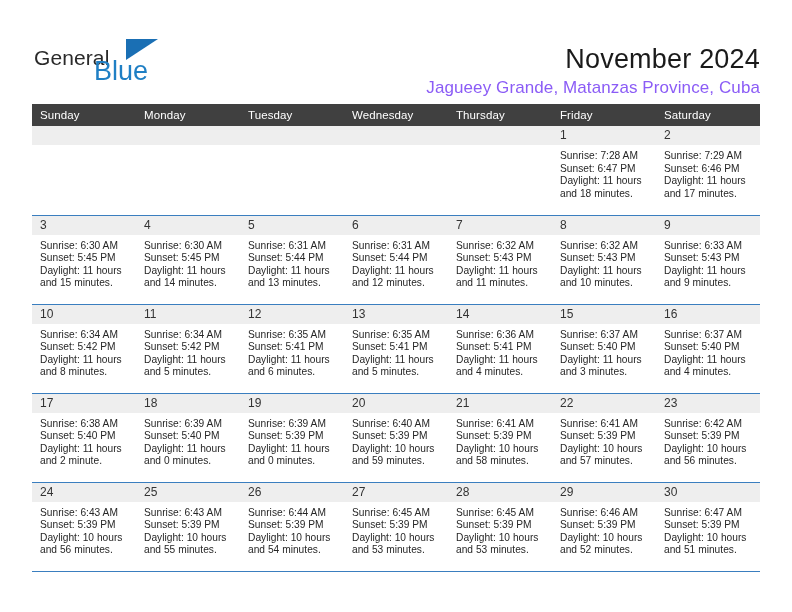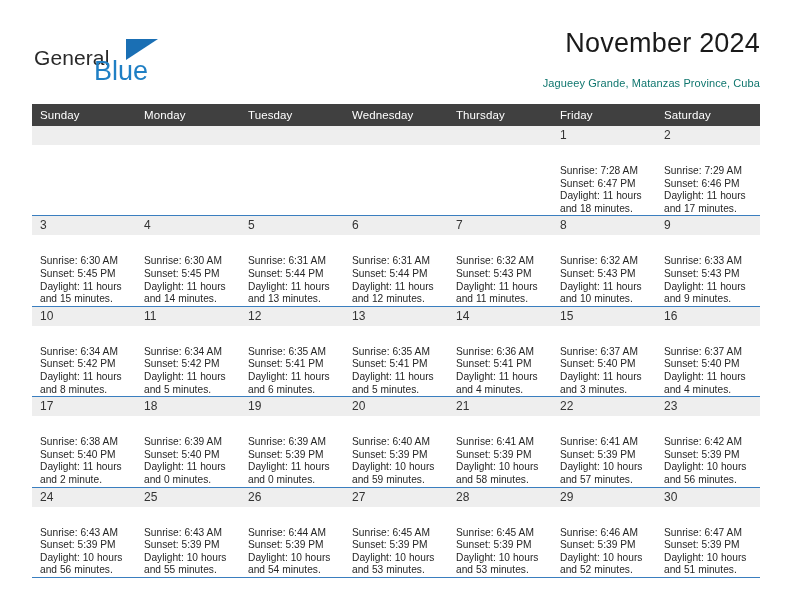--- a/index.html
+++ b/index.html
@@ -70,26 +70,27 @@
     right: 0;
     top: 0;
     text-align: right;
   }
   .cal-title {
     font-size: 27px;
     font-weight: 400;
     color: #1a1a1a;
     line-height: 1.15;
     letter-spacing: 0.2px;
+    margin-top: 16px;
   }
   .cal-sub {
-    font-size: 11px;
+    font-size: 17px;
     font-weight: 400;
-    color: #0f766e;
-    margin-top: 18px;
+    color: #8b5cf6;
+    margin-top: 3px;
     letter-spacing: 0.1px;
   }
 
   
   .calendar {
     position: absolute;
     left: 32px;
     top: 104px;
     width: 728px;
     border-collapse: collapse;
@@ -124,21 +125,21 @@
     color: #333333;
     padding: 3px 0 3px 8px;
     height: 19px;
     box-sizing: border-box;
     line-height: 13px;
   }
   td.empty .daynum {
     background: #eeeeee;
   }
   .details {
-    padding: 20px 6px 0 8px;
+    padding: 5px 6px 0 8px;
     font-size: 10.2px;
     line-height: 12.6px;
     color: #262626;
     letter-spacing: 0.02px;
   }
   .details div {
     white-space: normal;
   }
 </style>
 </head>

